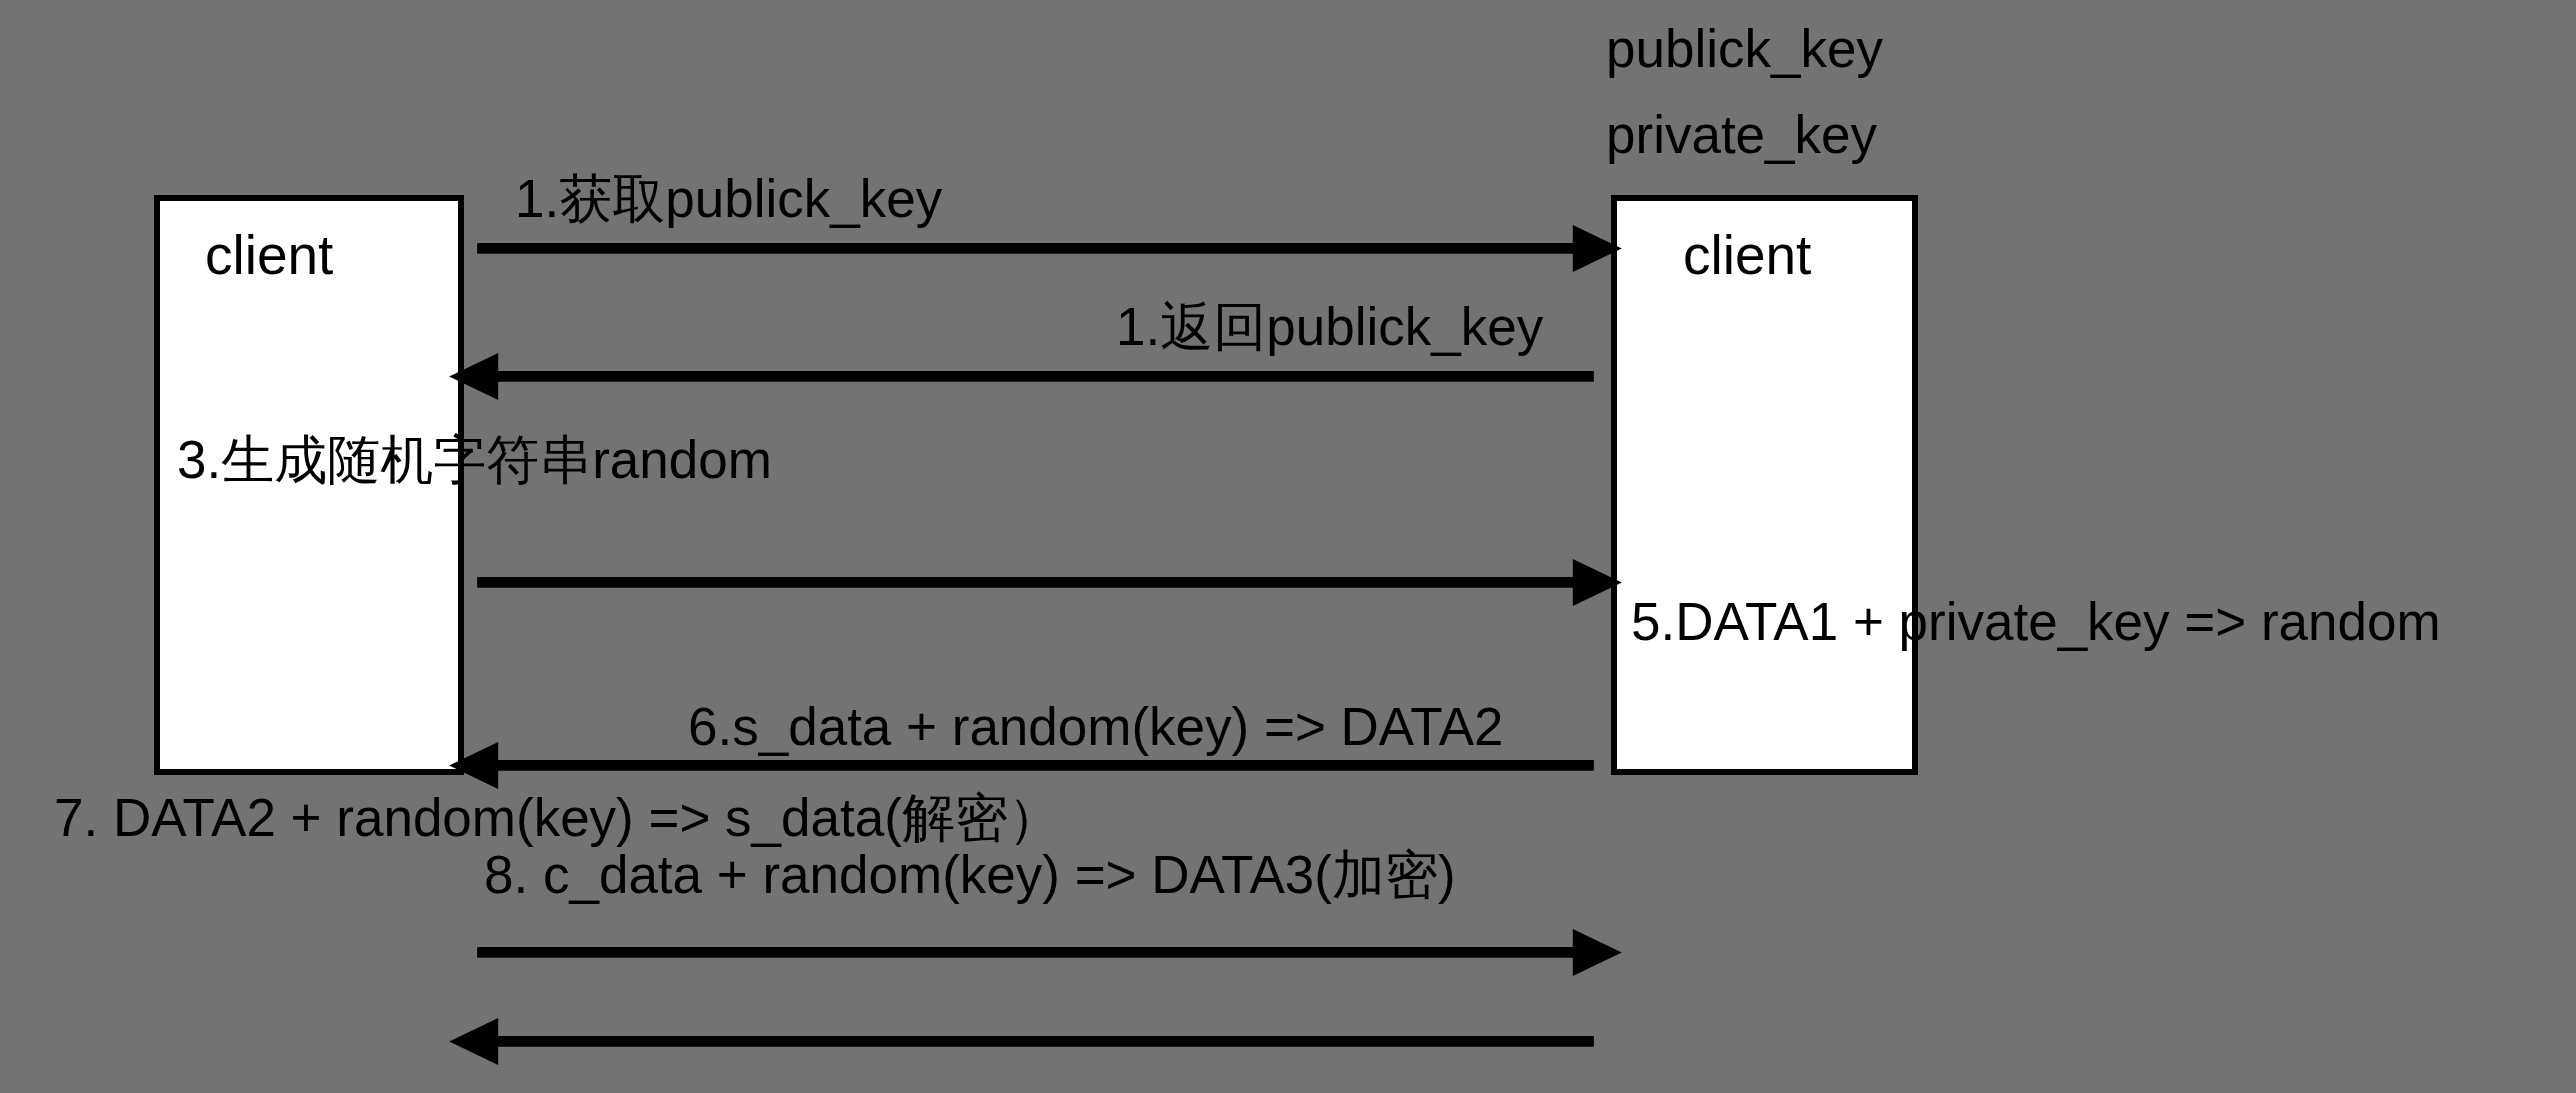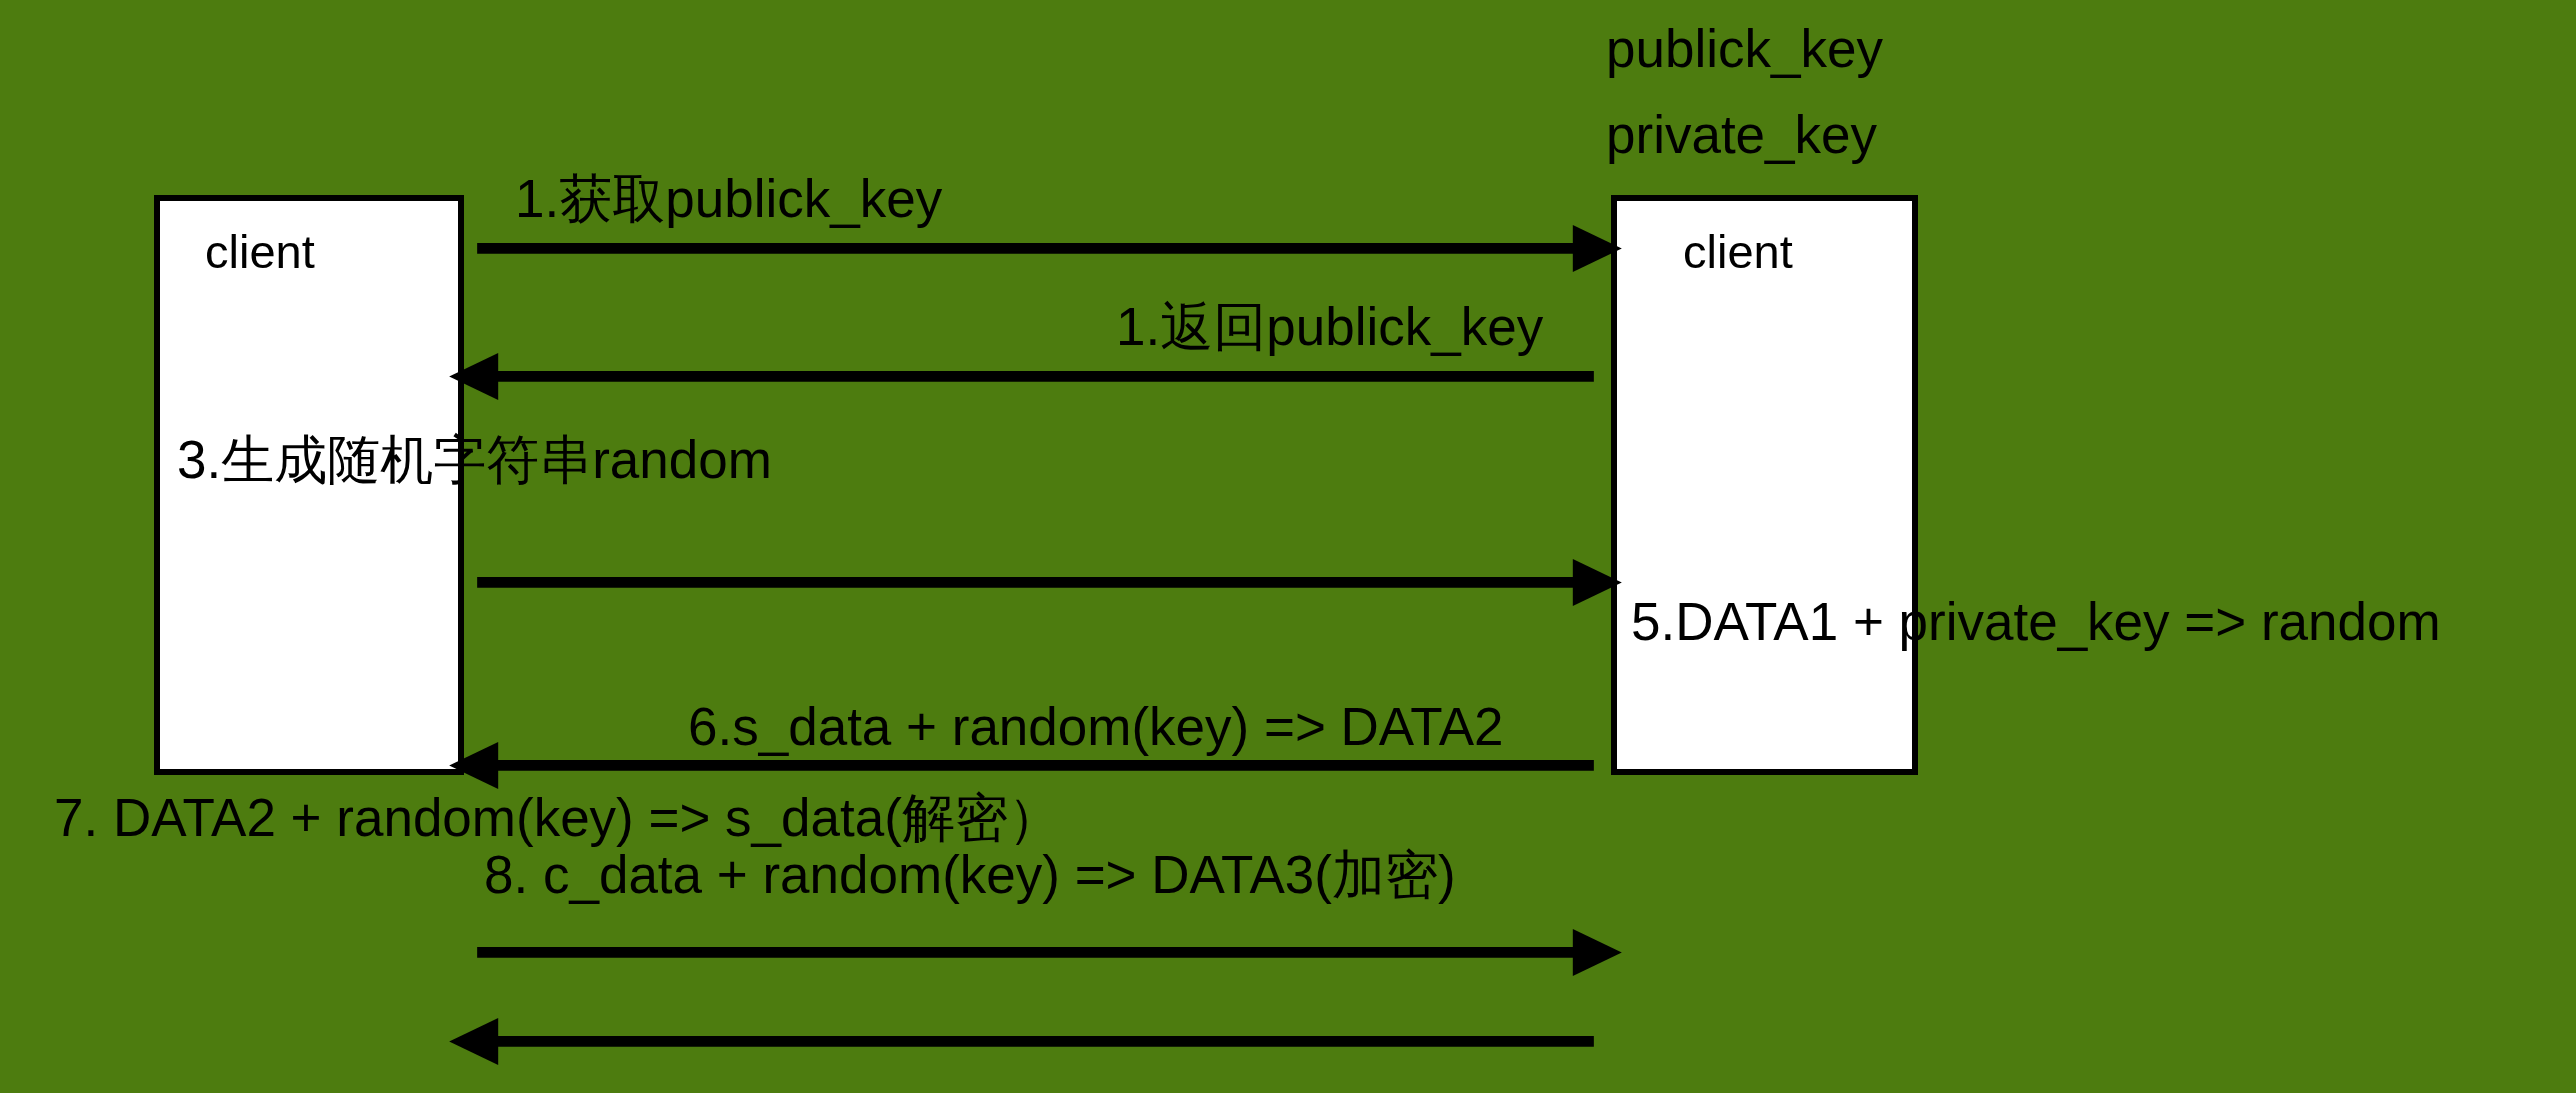--- a/index.html
+++ b/index.html
@@ -8,32 +8,32 @@
     background: #ffffff;
   }
   body {
     font-family: "Liberation Sans", "DejaVu Sans", sans-serif;
     color: #000000;
   }
   #canvas {
     position: relative;
     width: 2576px;
     height: 1093px;
-    background: #4d7c0f;
+    background: #737373;
     overflow: hidden;
   }
   .node-box {
     position: absolute;
     border: 6.9px solid #000000;
     background: #ffffff;
     box-sizing: border-box;
   }
   .node-label {
     position: absolute;
-    font-size: 47px;
+    font-size: 55px;
     line-height: 1;
     white-space: nowrap;
     color: #000000;
   }
   .key-label {
     position: absolute;
     font-size: 53px;
     line-height: 1;
     white-space: nowrap;
     color: #000000;

